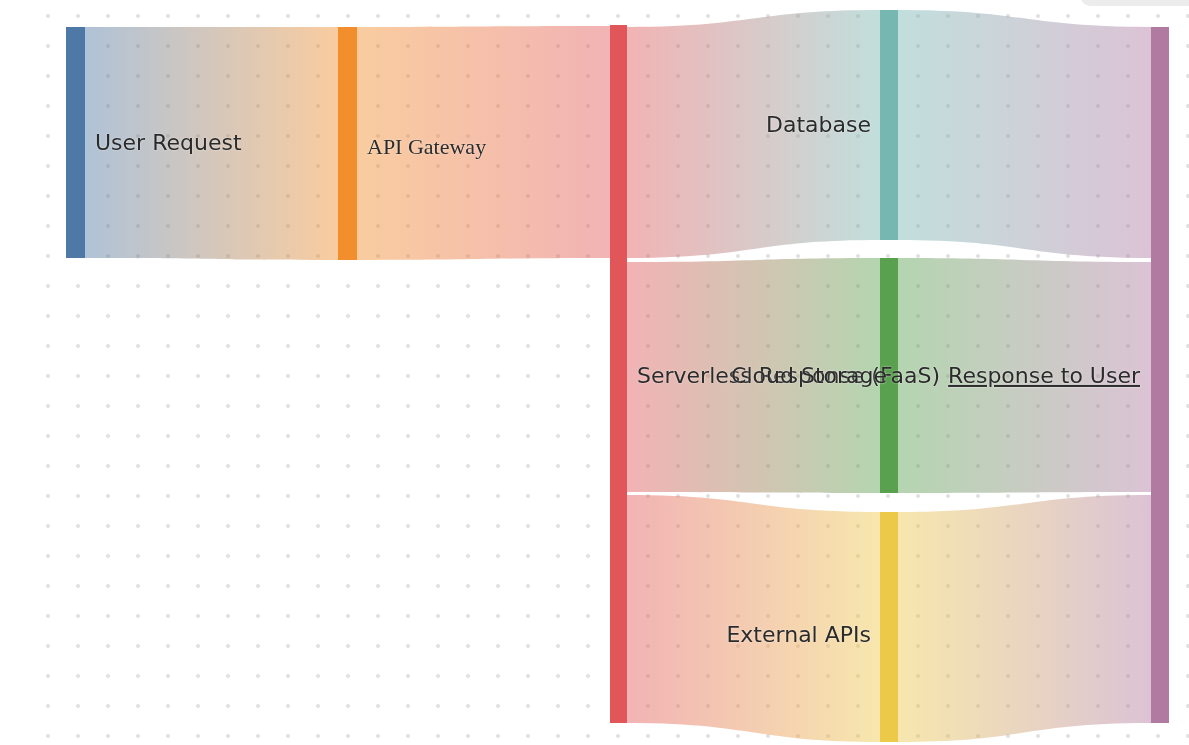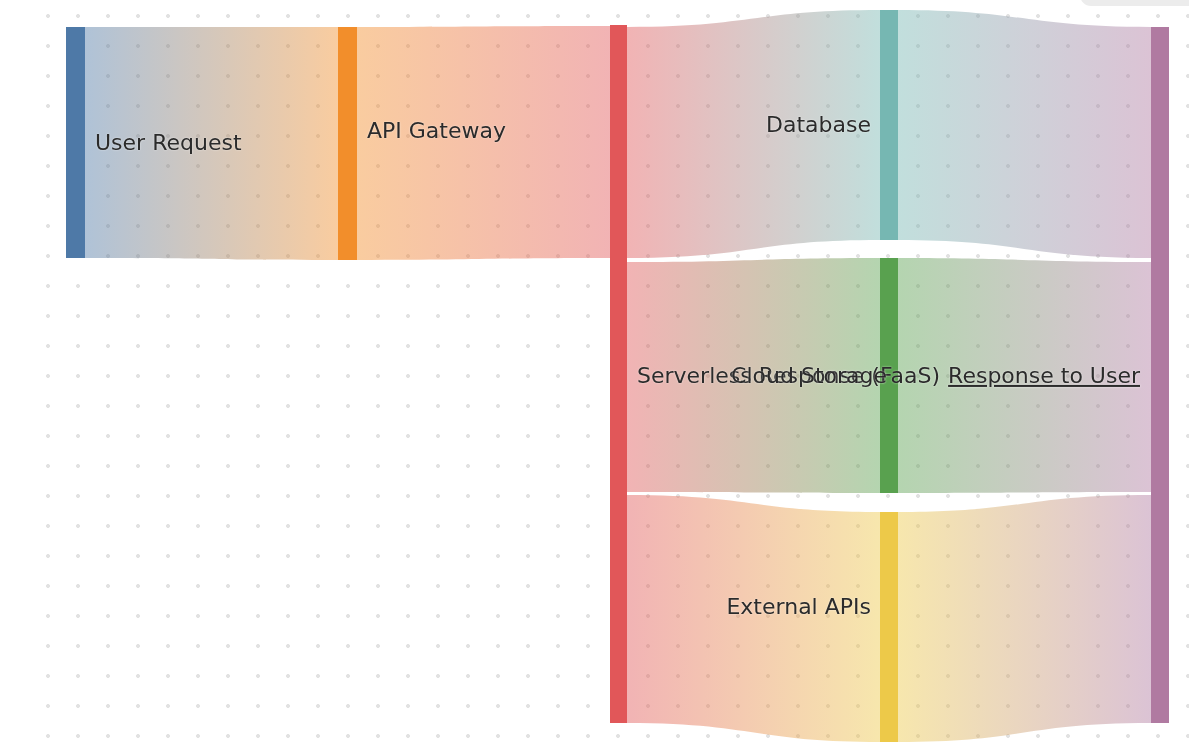--- a/index.html
+++ b/index.html
@@ -84,19 +84,19 @@
       <rect x="39" y="27" width="19" height="231" fill="#4E79A7"></rect>
       <rect x="311" y="27" width="19" height="233" fill="#F28E2B"></rect>
       <rect x="583" y="25" width="17" height="698" fill="#E15759"></rect>
       <rect x="853" y="10" width="18" height="230" fill="#76B7B2"></rect>
       <rect x="853" y="258" width="18" height="235" fill="#59A14F"></rect>
       <rect x="853" y="512" width="18" height="230" fill="#EDC949"></rect>
       <rect x="1124" y="27" width="18" height="696" fill="#B07AA1"></rect>
     </svg>
 
   <div class="node-label" style="top: 144px; left: 68px;">User Request</div>
-  <div class="node-label" style="top: 132px; left: 340px;">API Gateway</div>
+  <div class="node-label" style="top: 148px; left: 340px; font-family: Liberation Serif, serif;">API Gateway</div>
   <div class="node-label" style="top: 377px; left: 610px;">Serverless Response (FaaS)</div>
   <div class="node-label" style="top: 126px; right: 345px; text-align: center;">Database</div>
   <div class="node-label" style="top: 377px; right: 329px; ">Cloud Storage</div>
-  <div class="node-label" style="top: 608px; right: 345px; text-align: left;">External APIs</div>
+  <div class="node-label" style="top: 636px; right: 345px; text-align: left;">External APIs</div>
   <div class="node-label" style="top: 377px; right: 76px; text-align: right; text-decoration: underline;">Response to User</div>
 </div>
 
 </body></html>

